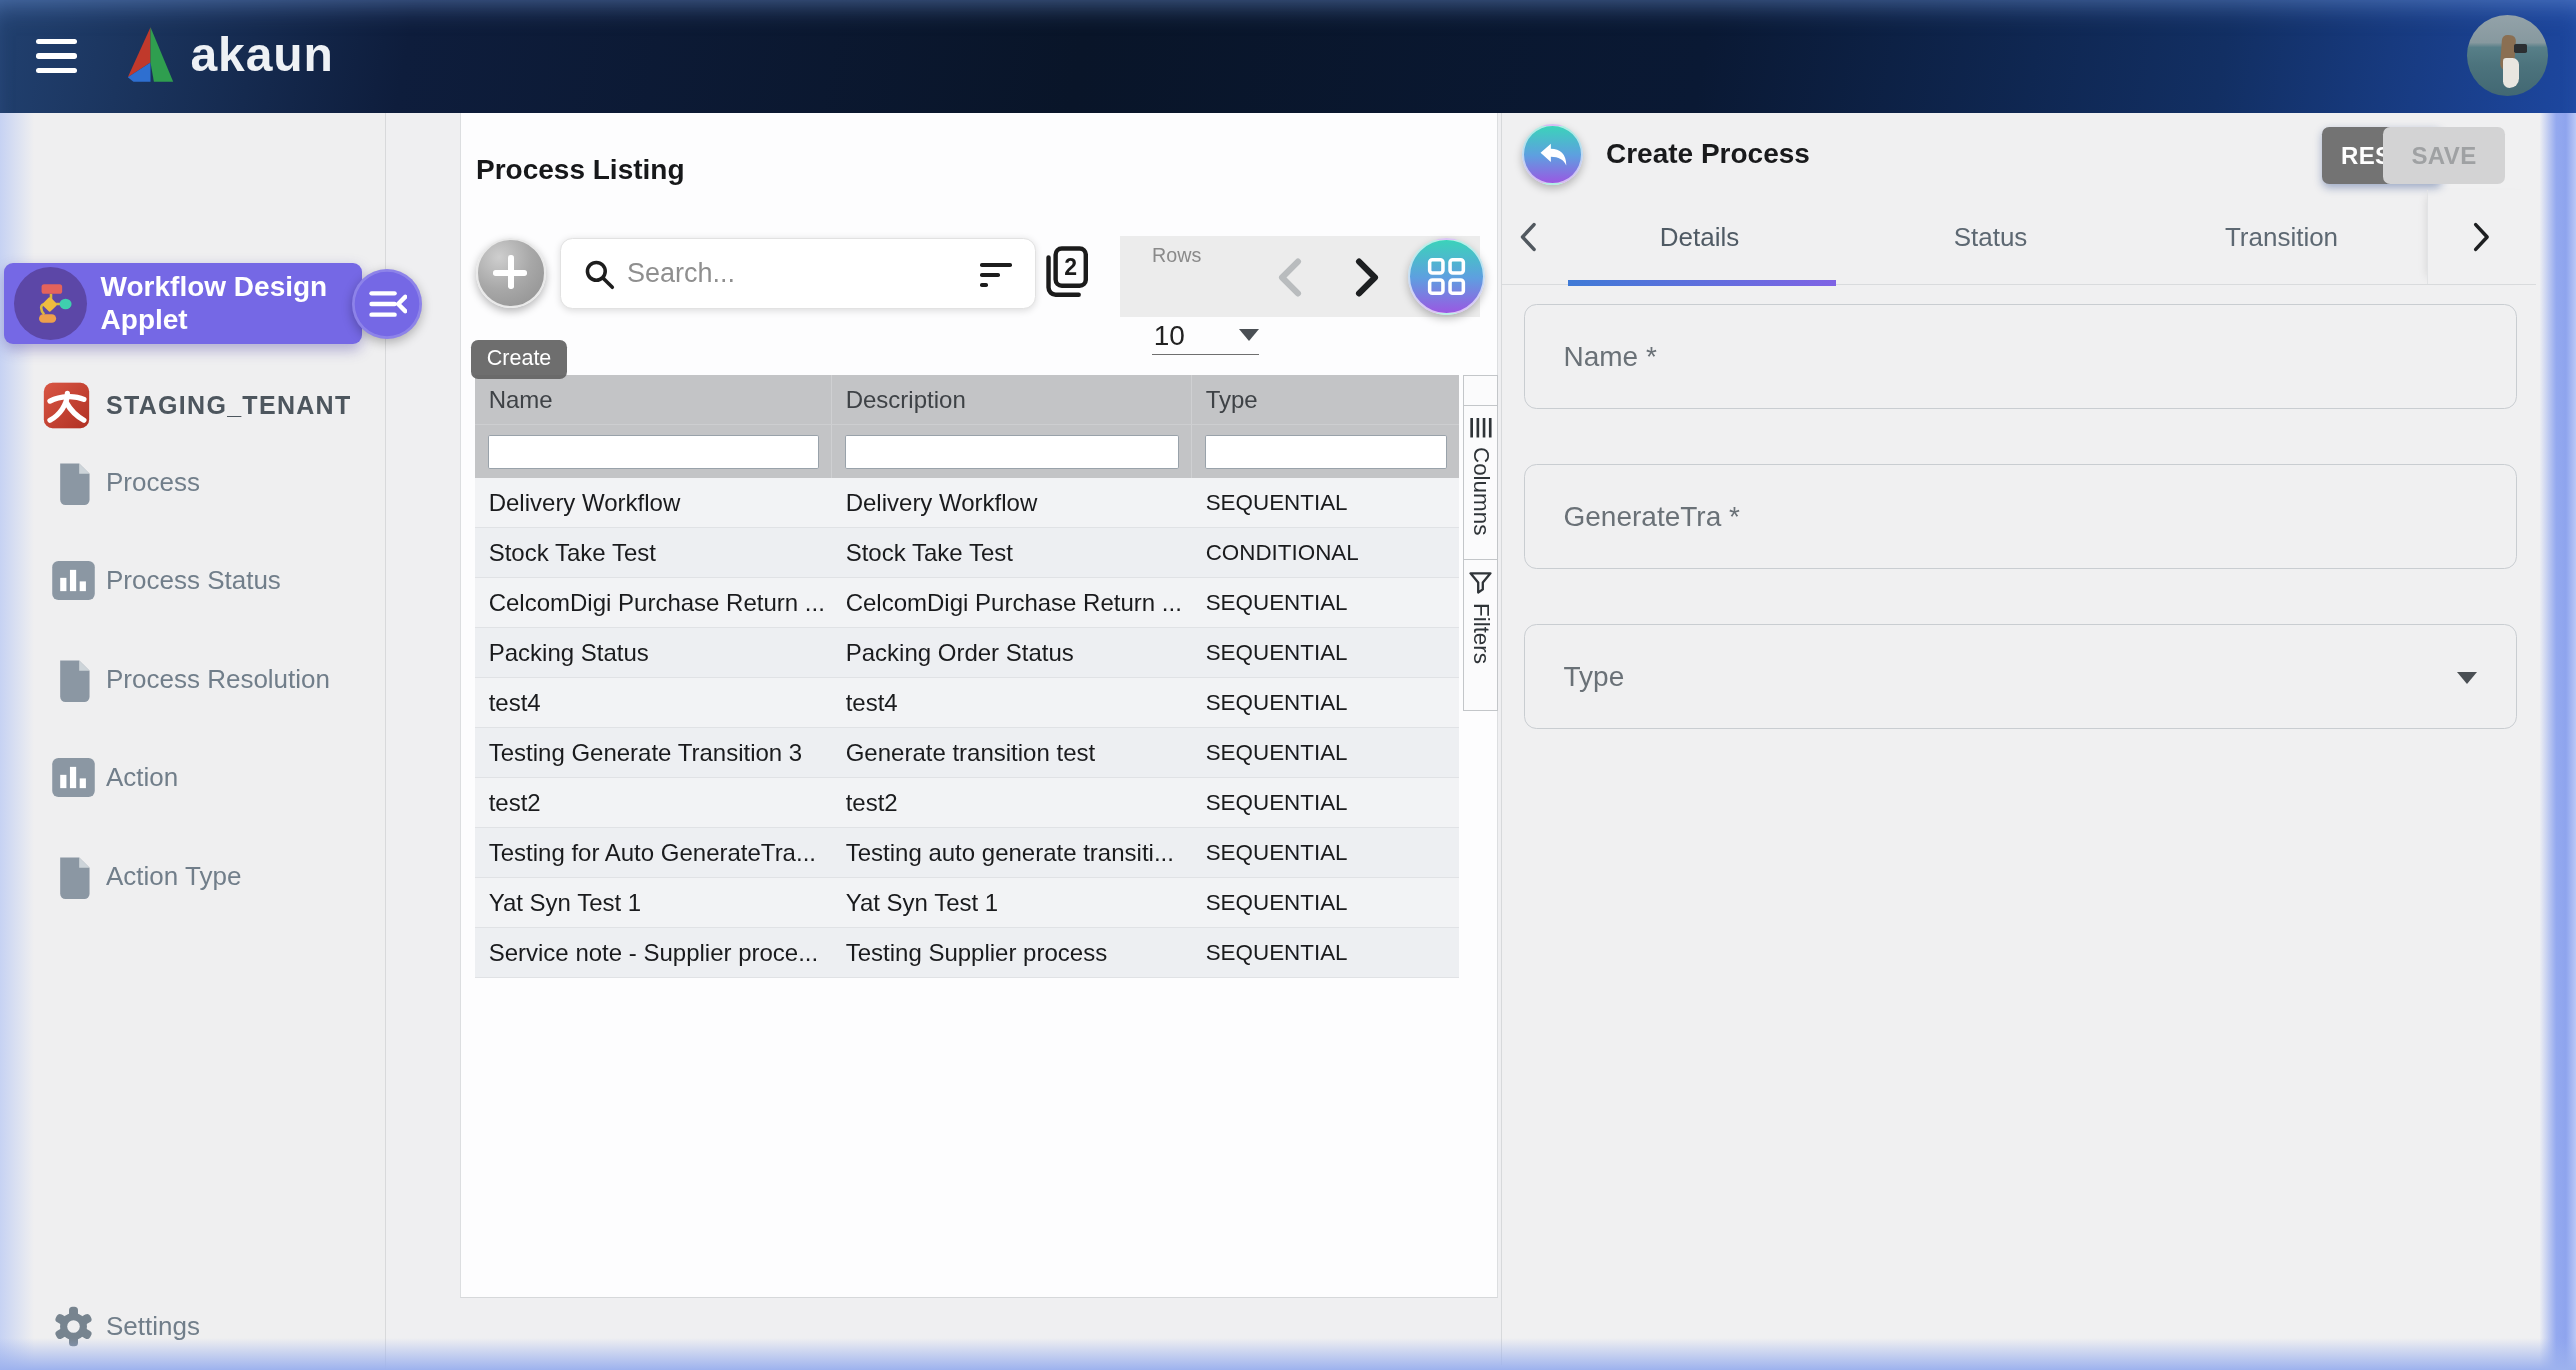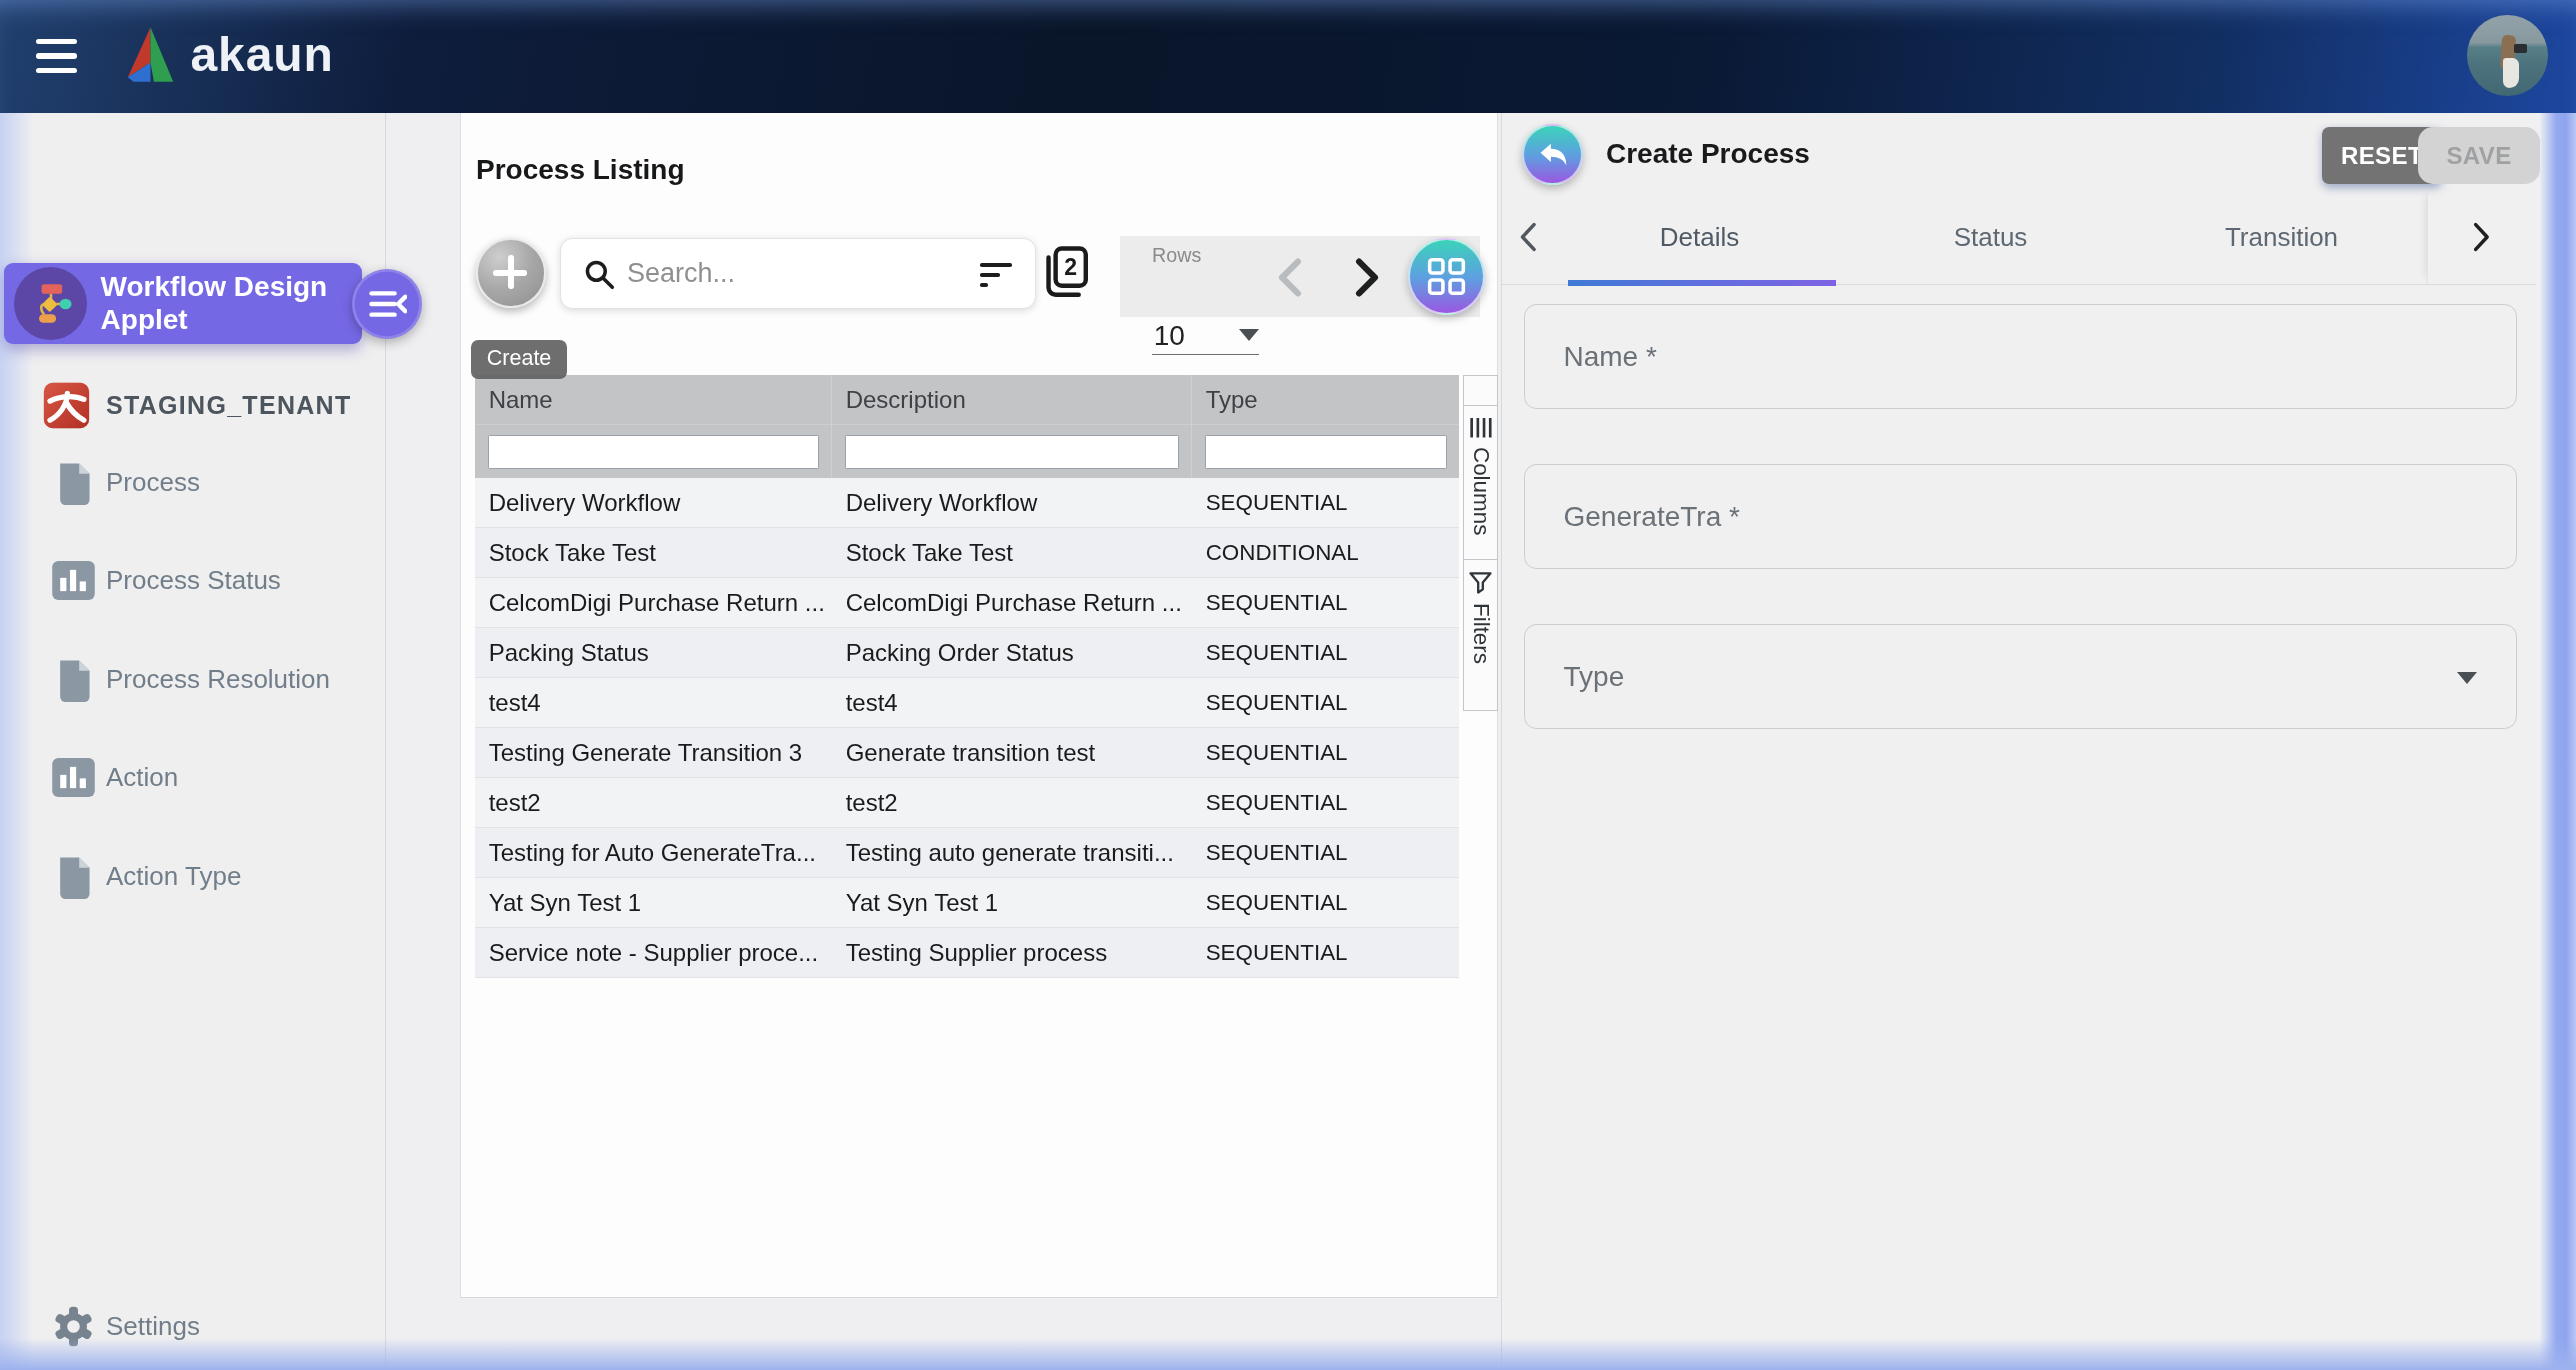--- a/index.html
+++ b/index.html
@@ -133,21 +133,21 @@
   .back-btn { position:absolute; left:19.7px; top:10.7px; width:61px; height:61px; border-radius:50%;
     background:linear-gradient(180deg,#3bd3ba 0%,#5e9fe0 52%,#9a58e2 100%);
     border:2.7px solid rgba(255,255,255,.6); box-shadow:0 3.6px 9px rgba(0,0,0,.25);
     display:flex; align-items:center; justify-content:center; cursor:pointer; }
   .panel-title { position:absolute; left:104px; top:25px; font-size:28px; font-weight:700; color:#191a1c; }
   .btn { position:absolute; top:14.3px; height:57px; border:0; border-radius:7.2px;
     font-size:24px; font-weight:700; font-family:"Liberation Sans",sans-serif;
     letter-spacing:0.4px; cursor:pointer; }
   .reset-btn { left:820px; width:120px; background:#737373; color:#fff;
     box-shadow:0 3.6px 8px rgba(30,60,130,.38); }
-  .save-btn { left:916px; width:122px; background:#d3d3d4; color:#9fa1a3; cursor:default;border-radius:15px; }
+  .save-btn { left:881px; width:122px; background:#d3d3d4; color:#9fa1a3; cursor:default; }
 
   .tabs-row { position:absolute; left:0; top:77px; width:1034px; height:95px;
     border-bottom:1.8px solid #d9dbdd; display:flex; align-items:center; }
   .tab-chevron { width:52px; height:100%; display:flex; align-items:center;
     justify-content:center; cursor:pointer; }
   .tab-chevron.right { width:109px; border-left:0.9px solid #e2e3e5;
     box-shadow:-7.2px 0 9px -7.2px rgba(0,0,0,.12); }
   .tab { flex:1; text-align:center; font-size:26px; color:#5d6872; cursor:pointer; }
   .tab.active { color:#4f5a64; }
   .tab-underline { position:absolute; left:66px; bottom:-1.8px; width:268px; height:6.3px;

